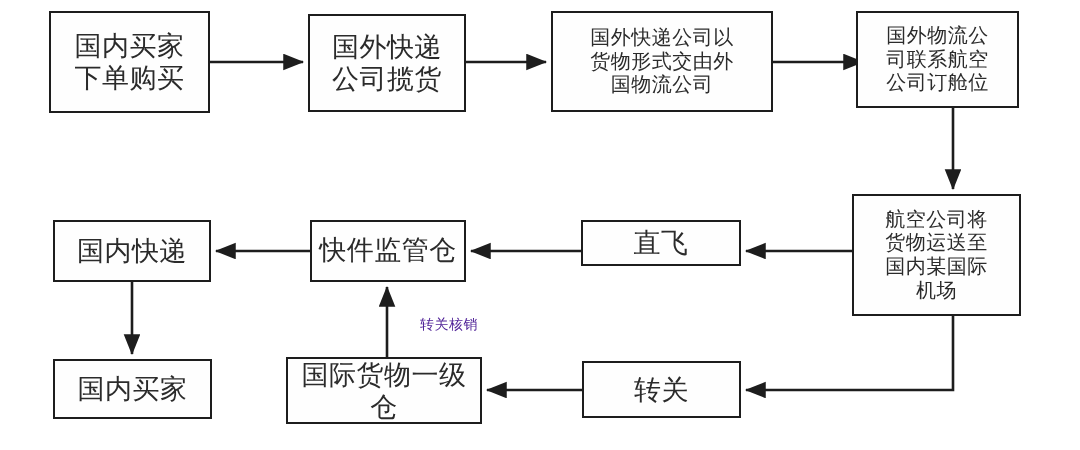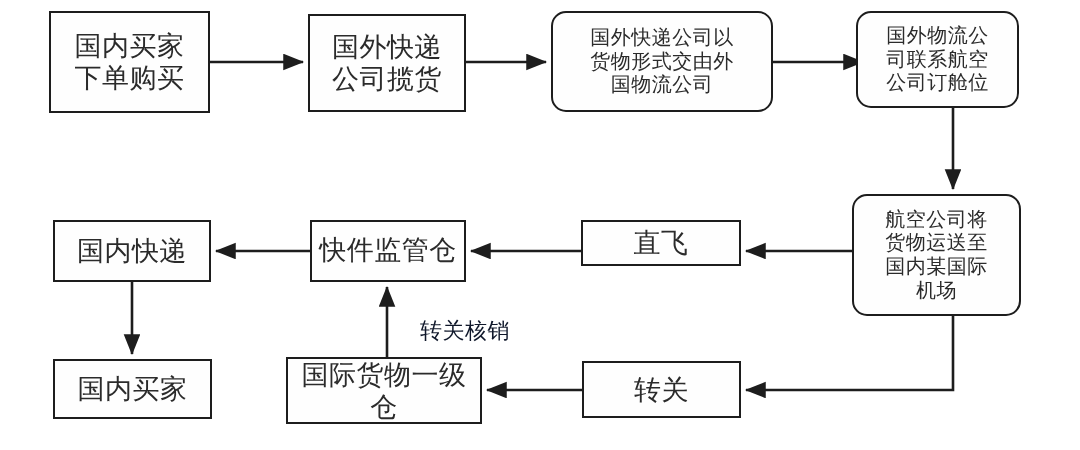--- a/index.html
+++ b/index.html
@@ -37,25 +37,25 @@
     align-items: center;
     justify-content: center;
     text-align: center;
     line-height: 1.18;
     font-size: 27px;
     letter-spacing: 0.5px;
     color: #2b2b2b;
     white-space: pre-line;
     z-index: 2;
   }
-  .node.compact { font-size: 20px; border-radius: 15px; }
+  .node.compact { font-size: 20px; }
   .edge-label {
     position: absolute;
-    font-size: 22px;
-    color: #0f172a;
+    font-size: 14px;
+    color: #4c1d95;
     letter-spacing: 0.5px;
     white-space: nowrap;
     z-index: 3;
   }
 </style>
 </head>
 <body>
 
 <div id="diagram">
 

